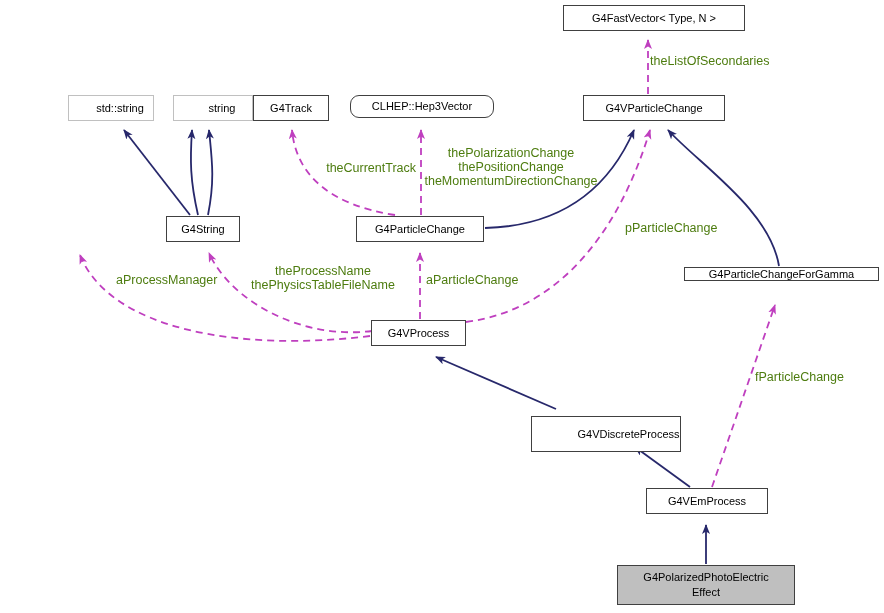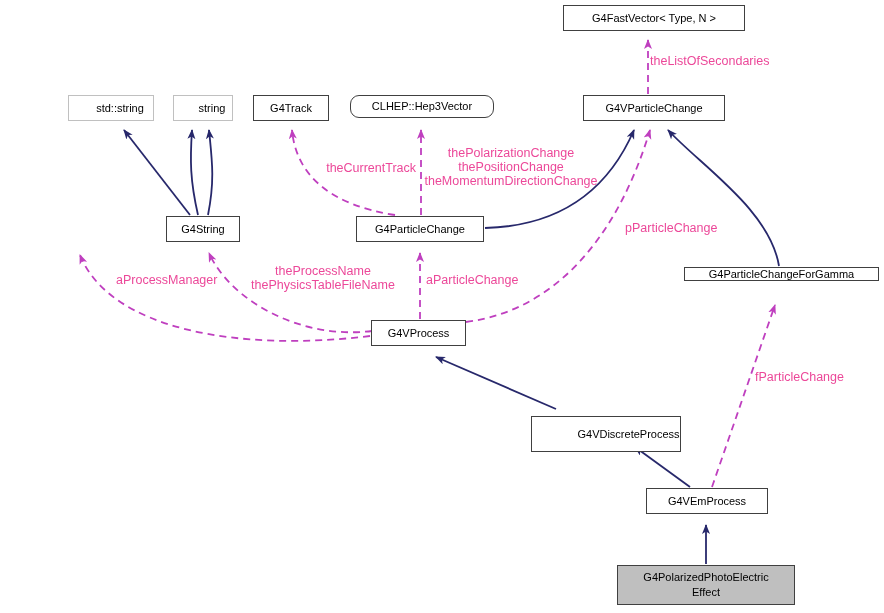--- a/index.html
+++ b/index.html
@@ -44,21 +44,21 @@
     padding-left: 18px;
   }
   .node.highlight {
     background: #bfbfbf;
     border: 1px solid #404040;
   }
   .edge-label {
     position: absolute;
     font-size: 12.5px;
     line-height: 14px;
-    color: #ec4899;
+    color: #4d7c0f;
     white-space: pre-line;
     z-index: 4;
     background: transparent;
   }
   .lbl-right { text-align: right; }
   .lbl-center { text-align: center; }
   .lbl-left { text-align: left; }
 </style>
 </head>
 <body>
@@ -102,21 +102,21 @@
 
     <path d="M 690,487 L 635,447" fill="none" stroke="#27286b" stroke-width="1.8" marker-end="url(#arrow-navy)"></path>
 
     <path d="M 712,487 L 775,305" fill="none" stroke="#bf3fbf" stroke-width="1.8" stroke-dasharray="7,5" marker-end="url(#arrow-purple)"></path>
 
     <path d="M 706,564 L 706,525" fill="none" stroke="#27286b" stroke-width="1.8" marker-end="url(#arrow-navy)"></path>
   </svg>
 
   <div class="node light" style="left:68px;  top:95px;  width:86px;  height:26px;">std::string</div>
 
-  <div class="node light" style="left:173px; top:95px;  width:60px;  height:26px;">string</div>
+  <div class="node light" style="left:173px; top:95px;  width:80px;  height:26px;">string</div>
 
   <div class="node" style="left:253px; top:95px;  width:76px;  height:26px;">G4Track</div>
 
   <div class="node" style="left:350px; top:95px;  width:144px; height:23px;border-radius:9px;">CLHEP::Hep3Vector</div>
 
   <div class="node" style="left:563px; top:5px;   width:182px; height:26px;">G4FastVector&lt; Type, N &gt;</div>
 
   <div class="node" style="left:583px; top:95px;  width:142px; height:26px;">G4VParticleChange</div>
 
 

